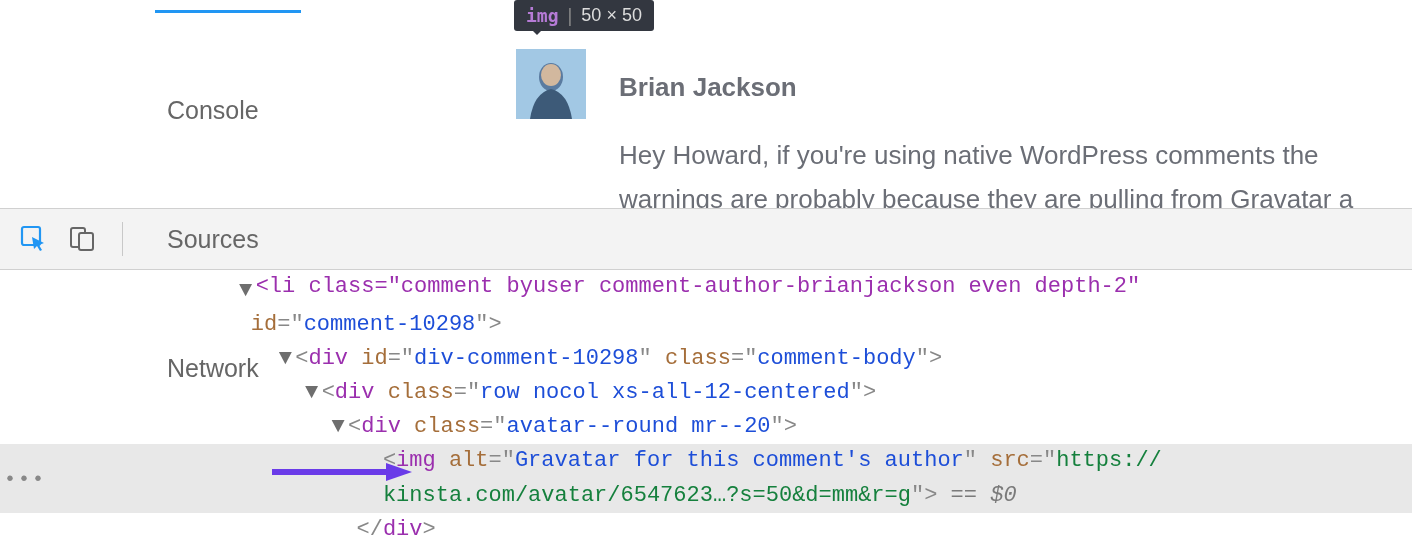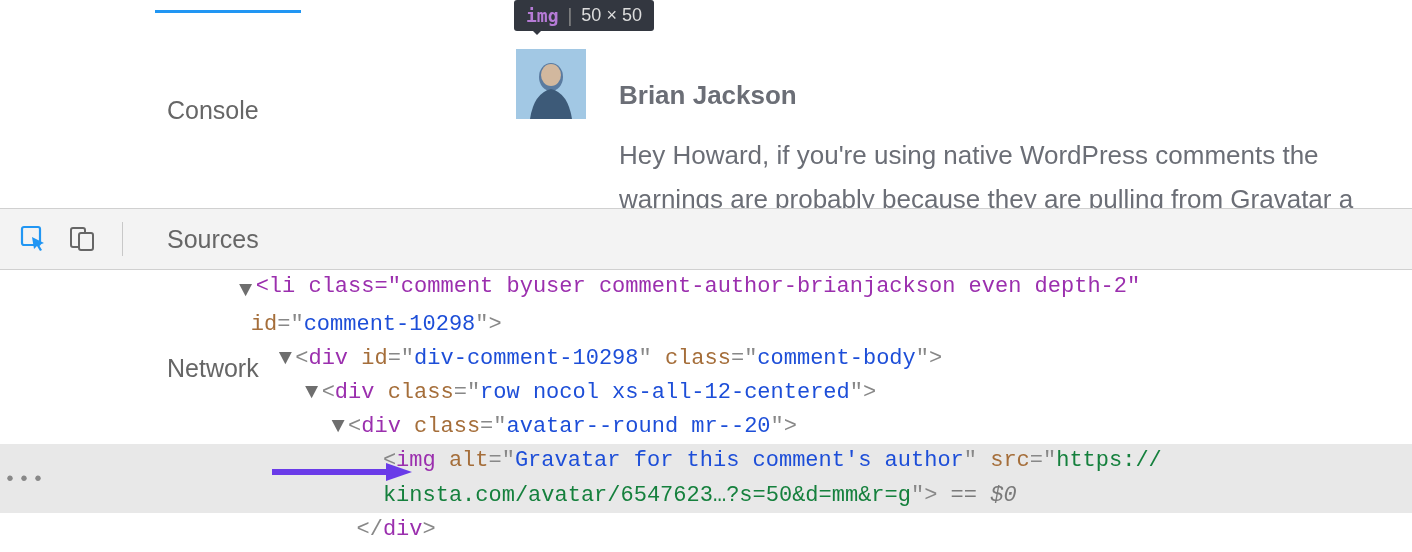--- a/index.html
+++ b/index.html
@@ -52,21 +52,21 @@
   width: 70px;
   height: 70px;
   background: linear-gradient(135deg, #9ec5e6 0%, #7eb3dc 100%);
   border-radius: 2px;
 }
 .avatar svg { width: 100%; height: 100%; }
 
 .author-line {
   position: absolute;
   left: 619px;
-  top: 80px;
+  top: 72px;
   display: flex;
   align-items: baseline;
   gap: 40px;
 }
 .author-name { font-size: 26px; font-weight: 700; color: #6b6e76; }
 .author-date { font-size: 26px; color: #aeb0b6; font-weight: 400; }
 
 .comment-text {
   position: absolute;
   left: 619px;

